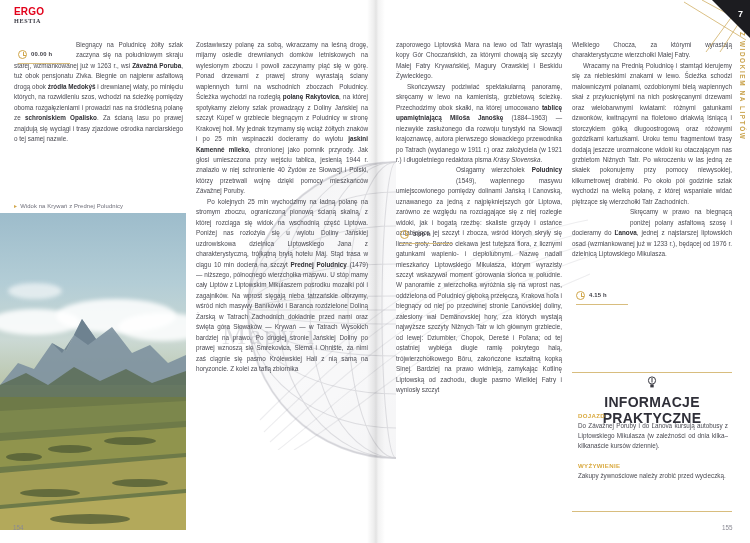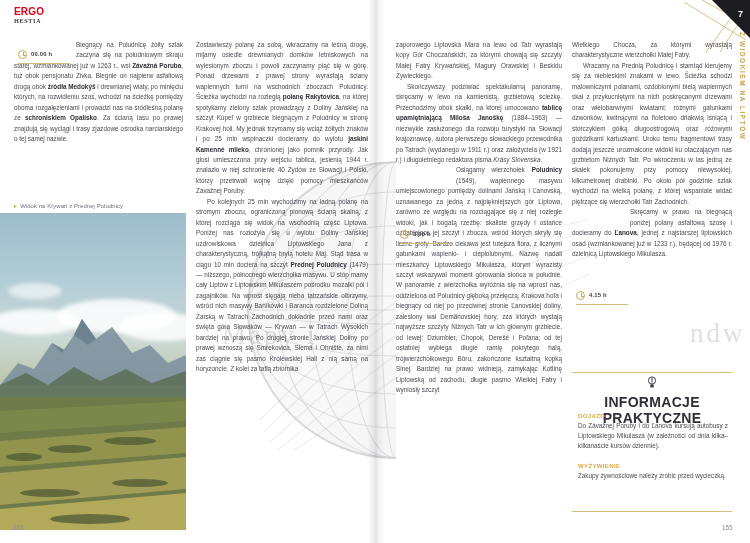--- a/index.html
+++ b/index.html
@@ -216,21 +216,20 @@
     <g fill="none" stroke="#9a9aa5" stroke-width="1.1" opacity="0.5">
       <path d="M10,300 C60,250 120,190 200,150 C260,120 310,105 338,100"></path>
       <path d="M14,312 C66,262 128,200 208,160 C268,130 316,116 340,112"></path>
       <path d="M20,322 C74,274 138,212 216,172 C276,142 322,128 340,124"></path>
       <path d="M28,330 C84,286 148,224 226,184 C286,154 328,140 340,136"></path>
       <path d="M44,330 C100,296 160,240 238,200 C296,172 332,158 340,154"></path>
     </g>
   </svg>
 
   <div class="wm wm1">Mapy i</div>
-  <div class="wm wm2">ndw</div>
 
   <div class="logo">
     <div class="ergo">ERGO</div>
     <div class="hestia">HESTIA</div>
   </div>
 
   <svg class="corner-lines" viewBox="0 0 70 52">
     <g stroke="#c9a24a" stroke-width="0.8" fill="none" opacity="0.85">
       <line x1="4" y1="2" x2="66" y2="40"></line>
       <line x1="22" y1="0" x2="70" y2="26"></line>

